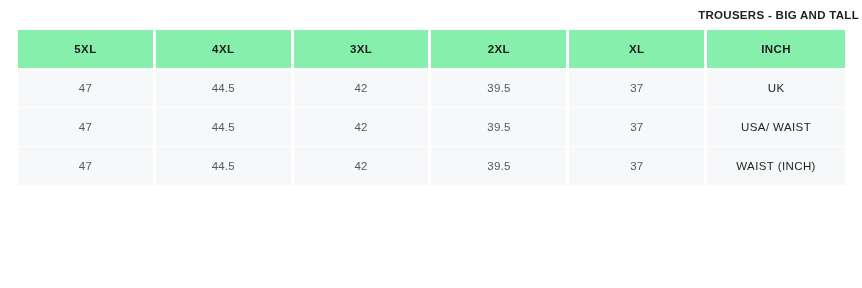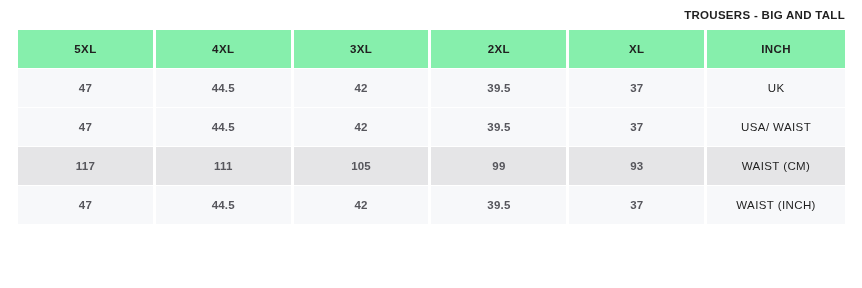--- a/index.html
+++ b/index.html
@@ -17,21 +17,21 @@
   .page {
     position: relative;
     width: 862px;
     height: 288px;
     box-sizing: border-box;
   }
 
   
   .title-bar {
     position: absolute;
-    left: 18px;
+    left: 32px;
     top: 6px;
     width: 827px;
     height: 18px;
     display: flex;
     align-items: center;
     justify-content: flex-end;
   }
   .title-text {
     font-size: 11.5px;
     font-weight: bold;
@@ -77,21 +77,21 @@
   thead th {
     background: #86efac;
     font-size: 11.5px;
     font-weight: bold;
     color: #212121;
     letter-spacing: 0.4px;
   }
   
   td.value {
     font-size: 11.5px;
-    font-weight: bold;
+    font-weight: normal;
     color: #56565c;
     letter-spacing: 0.2px;
   }
   
   td.rowlabel {
     font-size: 11.5px;
     font-weight: normal;
     color: #1f1f1f;
     letter-spacing: 0.4px;
   }
@@ -131,28 +131,20 @@
 
         <tr class="row-light">
           <td class="value">47</td>
           <td class="value">44.5</td>
           <td class="value">42</td>
           <td class="value">39.5</td>
           <td class="value">37</td>
           <td class="rowlabel">USA/ WAIST</td>
         </tr>
 
-        <tr class="row-dark">
-          <td class="value">117</td>
-          <td class="value">111</td>
-          <td class="value">105</td>
-          <td class="value">99</td>
-          <td class="value">93</td>
-          <td class="rowlabel">WAIST (CM)</td>
-        </tr>
 
         <tr class="row-light">
           <td class="value">47</td>
           <td class="value">44.5</td>
           <td class="value">42</td>
           <td class="value">39.5</td>
           <td class="value">37</td>
           <td class="rowlabel">WAIST (INCH)</td>
         </tr>
 

